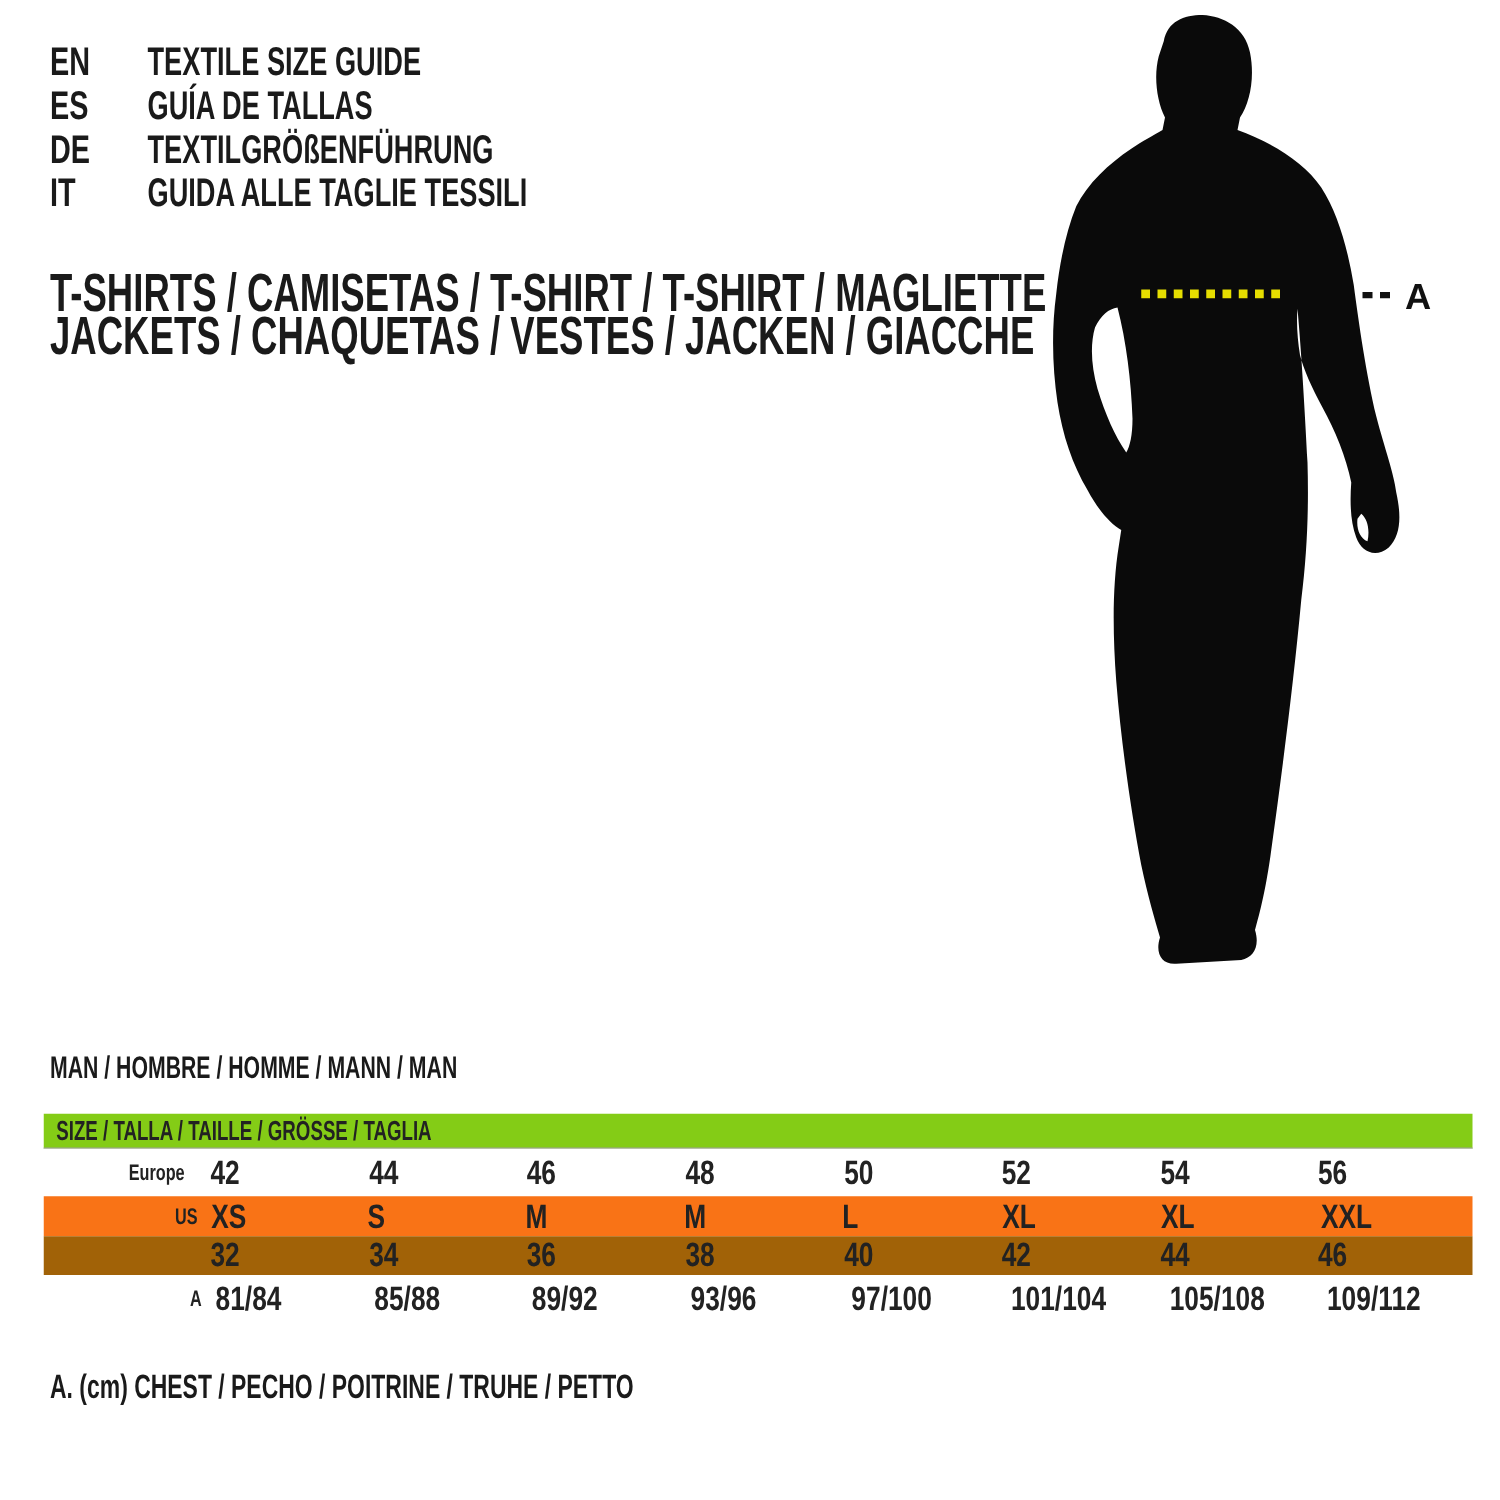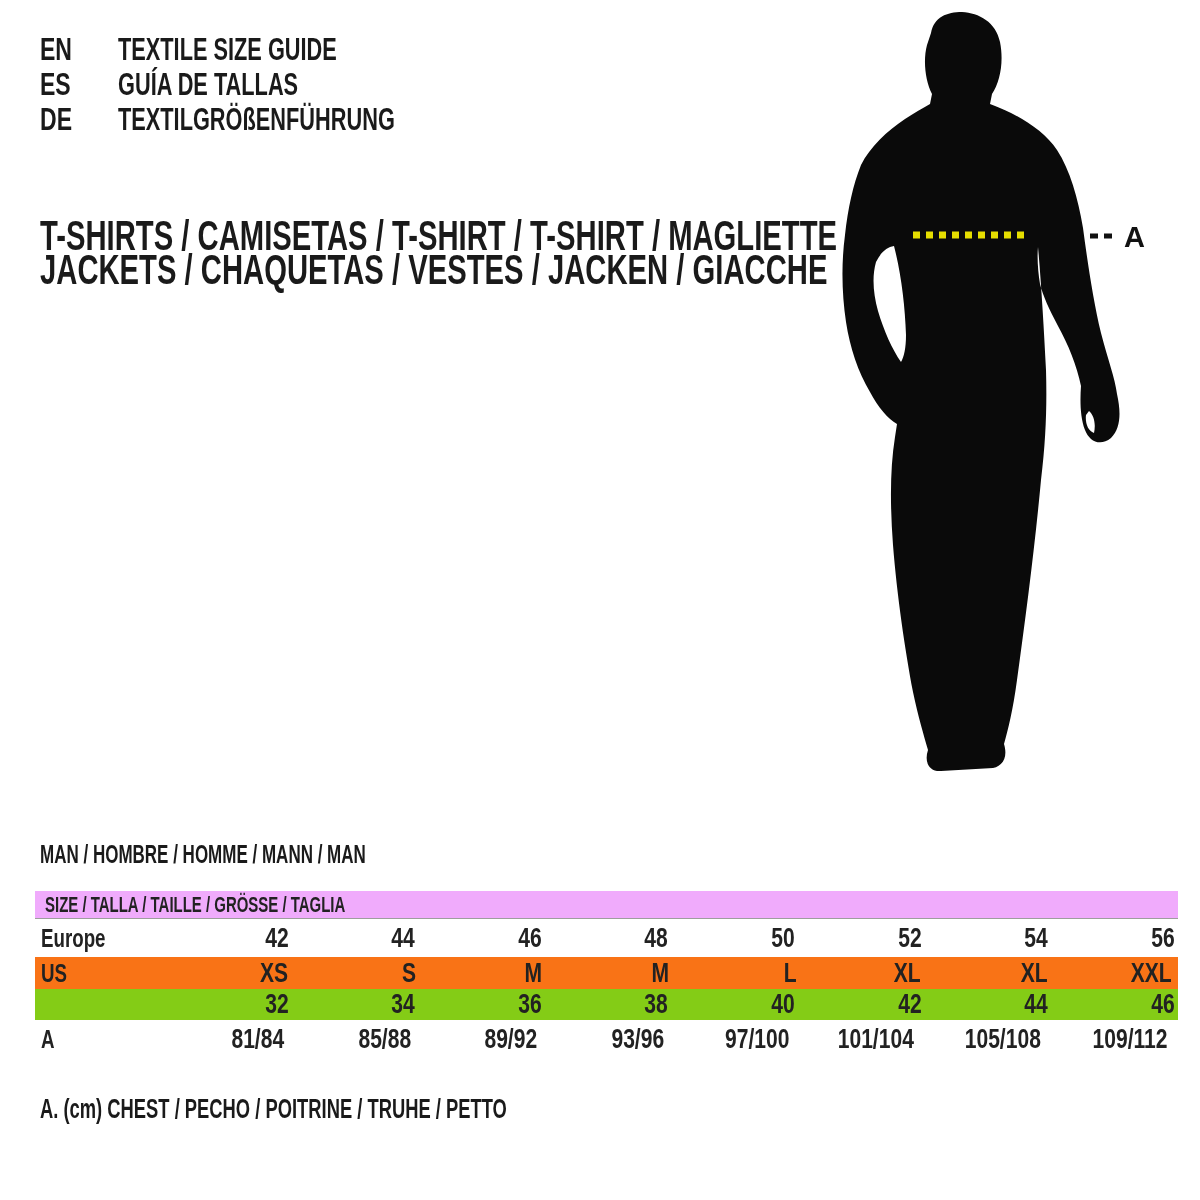--- a/index.html
+++ b/index.html
@@ -25,31 +25,31 @@
   
   .figure-wrap { position:absolute; left:820px; top:0; width:340px; height:800px; }
   .figure-wrap svg { display:block; width:100%; height:100%; }
 
   
   .section-title { position:absolute; left:40px; top:840px; height:28px; display:flex; font-size:25px; }
 
   
   .size-table { position:absolute; left:35px; top:891px; width:1143px; }
   .st-header {
-    height:28px; background:#f0abfc; border-bottom:1px solid #9e9e9e;
+    height:28px; background:#84cc16; border-bottom:1px solid #9e9e9e;
     display:flex; align-items:center; padding-left:10px; box-sizing:border-box;
     font-size:22px; color:#222;
   }
   .st-grid { display:grid; grid-template-columns:130px repeat(8, 1fr); align-items:center; }
   .row-europe { height:38px; background:#ffffff; }
   .row-band1  { height:32px; background:#f97316; }
-  .row-band2  { height:31px; background:#84cc16; }
+  .row-band2  { height:31px; background:#a16207; }
   .row-a      { height:38px; background:#ffffff; }
-  .st-label { text-align:left; padding-left:6px; font-size:26px; color:#222; }
-  .st-cell  { text-align:right; font-size:27px; color:#222; }
+  .st-label { text-align:right; padding-left:6px; font-size:18px; color:#222; }
+  .st-cell  { text-align:left; font-size:27px; color:#222; }
 
   
   .footnote { position:absolute; left:40px; top:1094px; height:30px; display:flex; align-items:center; font-size:27px; }
 </style>
 </head>
 <body>
 
 <div class="page">
 
   <div class="lang-block">
@@ -57,20 +57,24 @@
       <span class="lang-code"><span class="condL">EN</span></span>
       <span class="cond">TEXTILE SIZE GUIDE</span>
     </div>
     <div class="lang-row">
       <span class="lang-code"><span class="condL">ES</span></span>
       <span class="cond">GUÍA DE TALLAS</span>
     </div>
     <div class="lang-row">
       <span class="lang-code"><span class="condL">DE</span></span>
       <span class="cond">TEXTILGRÖßENFÜHRUNG</span>
+    </div>
+    <div class="lang-row">
+      <span class="lang-code"><span class="condL">IT</span></span>
+      <span class="cond">GUIDA ALLE TAGLIE TESSILI</span>
     </div>
   </div>
 
   <div class="product-block">
     <div class="product-line">
         <span class="cond">T-SHIRTS / CAMISETAS / T-SHIRT / T-SHIRT / MAGLIETTE</span>
       </div>
     <div class="product-line">
         <span class="cond">JACKETS / CHAQUETAS / VESTES / JACKEN / GIACCHE</span>
       </div>

